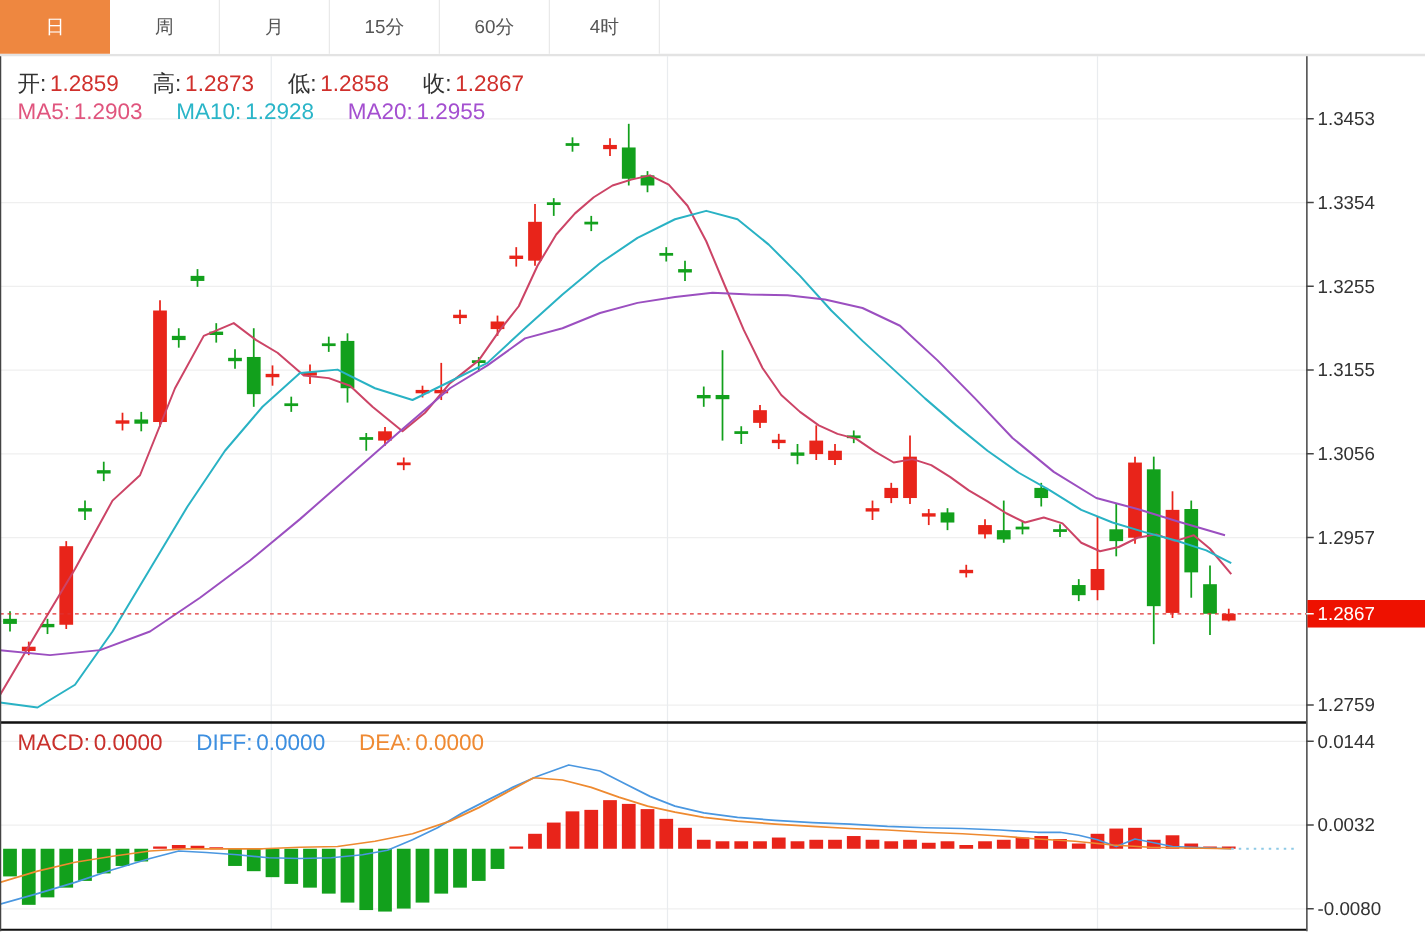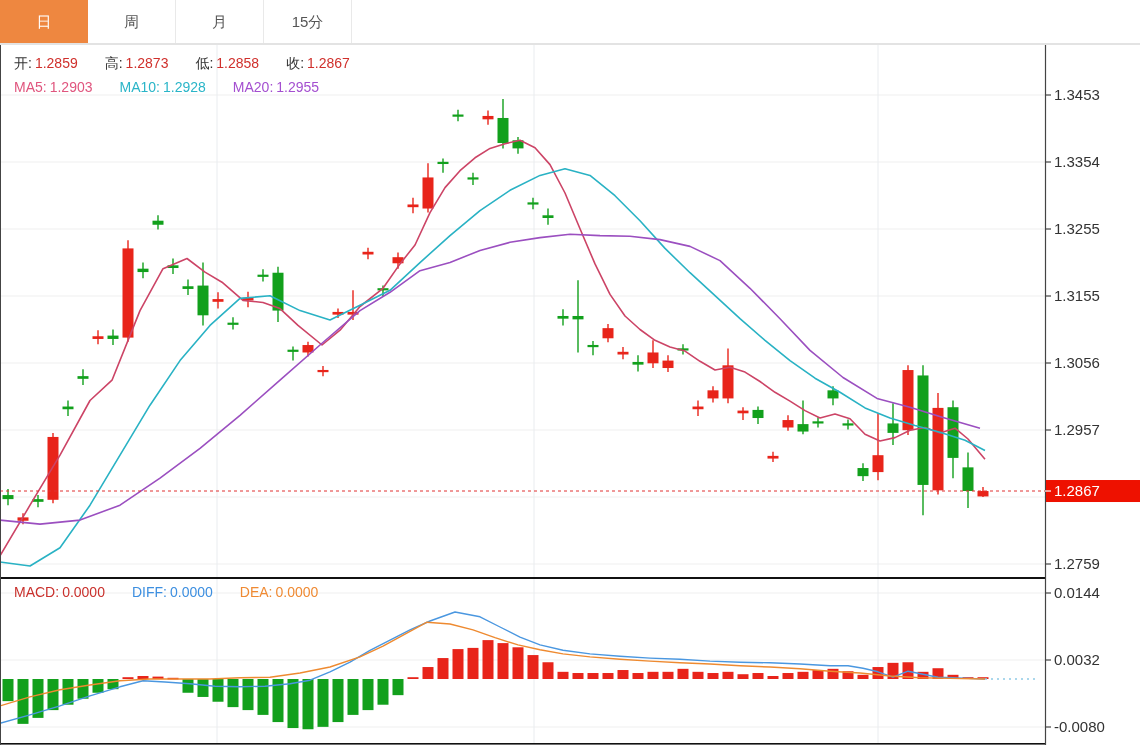--- a/index.html
+++ b/index.html
@@ -4,21 +4,21 @@
 <style>
   html,body{margin:0;padding:0;background:#fff;}
   .app{position:relative;width:1140px;height:746px;overflow:hidden;background:#fff;
        font-family:"Liberation Sans","DejaVu Sans",sans-serif;}
   svg.chart{position:absolute;left:0;top:0;}
   .tabbar{position:absolute;left:0;top:0;width:1140px;height:44px;display:flex;
           background:#fff;border-bottom:1px solid #e3e3e3;box-sizing:border-box;}
   .tab{width:88px;height:43px;line-height:43px;text-align:center;font-size:15px;color:#555;
        border-right:1px solid #e9e9e9;box-sizing:border-box;cursor:pointer;background:#fff;}
   .tab.active{background:#ee8740;color:#fff;border-right:none;}
-  .legend-row{position:absolute;left:14px;white-space:nowrap;font-size:14px;}
+  .legend-row{position:absolute;left:14px;white-space:nowrap;font-size:18px;}
   .legend-row .pair{margin-right:27px;}
   .legend-row .lab{margin-right:3px;}
   .ohlc .lab{color:#333;}
   .ohlc .val{color:#d0302c;}
   text{font-family:"Liberation Sans","DejaVu Sans",sans-serif;}
 </style>
 </head>
 <body>
 
 <div class="app">
@@ -282,18 +282,20 @@
         <line x1="1045" y1="727" x2="1051" y2="727" stroke="#444444" stroke-width="1.2"></line>
         <text x="1054" y="732" font-size="15" fill="#333333">-0.0080</text>
       </g>
     </svg>
 
   <div class="tabbar" id="tabbar">
       <div class="tab active">日</div>
       <div class="tab">周</div>
       <div class="tab">月</div>
       <div class="tab">15分</div>
+      <div class="tab">60分</div>
+      <div class="tab">4时</div>
     </div>
 
   <div class="legend-row ohlc" id="ohlc-legend" style="top:55px;"><span class="pair"><span class="lab" style="color: rgb(51, 51, 51);">开:</span><span class="val" style="color: rgb(208, 48, 44);">1.2859</span></span><span class="pair"><span class="lab" style="color: rgb(51, 51, 51);">高:</span><span class="val" style="color: rgb(208, 48, 44);">1.2873</span></span><span class="pair"><span class="lab" style="color: rgb(51, 51, 51);">低:</span><span class="val" style="color: rgb(208, 48, 44);">1.2858</span></span><span class="pair"><span class="lab" style="color: rgb(51, 51, 51);">收:</span><span class="val" style="color: rgb(208, 48, 44);">1.2867</span></span></div>
   <div class="legend-row" id="ma-legend" style="top:79px;"><span class="pair"><span class="lab" style="color: rgb(224, 85, 126);">MA5:</span><span class="val" style="color: rgb(224, 85, 126);">1.2903</span></span><span class="pair"><span class="lab" style="color: rgb(42, 181, 200);">MA10:</span><span class="val" style="color: rgb(42, 181, 200);">1.2928</span></span><span class="pair"><span class="lab" style="color: rgb(164, 79, 208);">MA20:</span><span class="val" style="color: rgb(164, 79, 208);">1.2955</span></span></div>
   <div class="legend-row" id="macd-legend" style="top:584px;"><span class="pair"><span class="lab" style="color: rgb(201, 48, 44);">MACD:</span><span class="val" style="color: rgb(201, 48, 44);">0.0000</span></span><span class="pair"><span class="lab" style="color: rgb(61, 143, 224);">DIFF:</span><span class="val" style="color: rgb(61, 143, 224);">0.0000</span></span><span class="pair"><span class="lab" style="color: rgb(239, 138, 51);">DEA:</span><span class="val" style="color: rgb(239, 138, 51);">0.0000</span></span></div>
 </div>
 
 </body></html>

